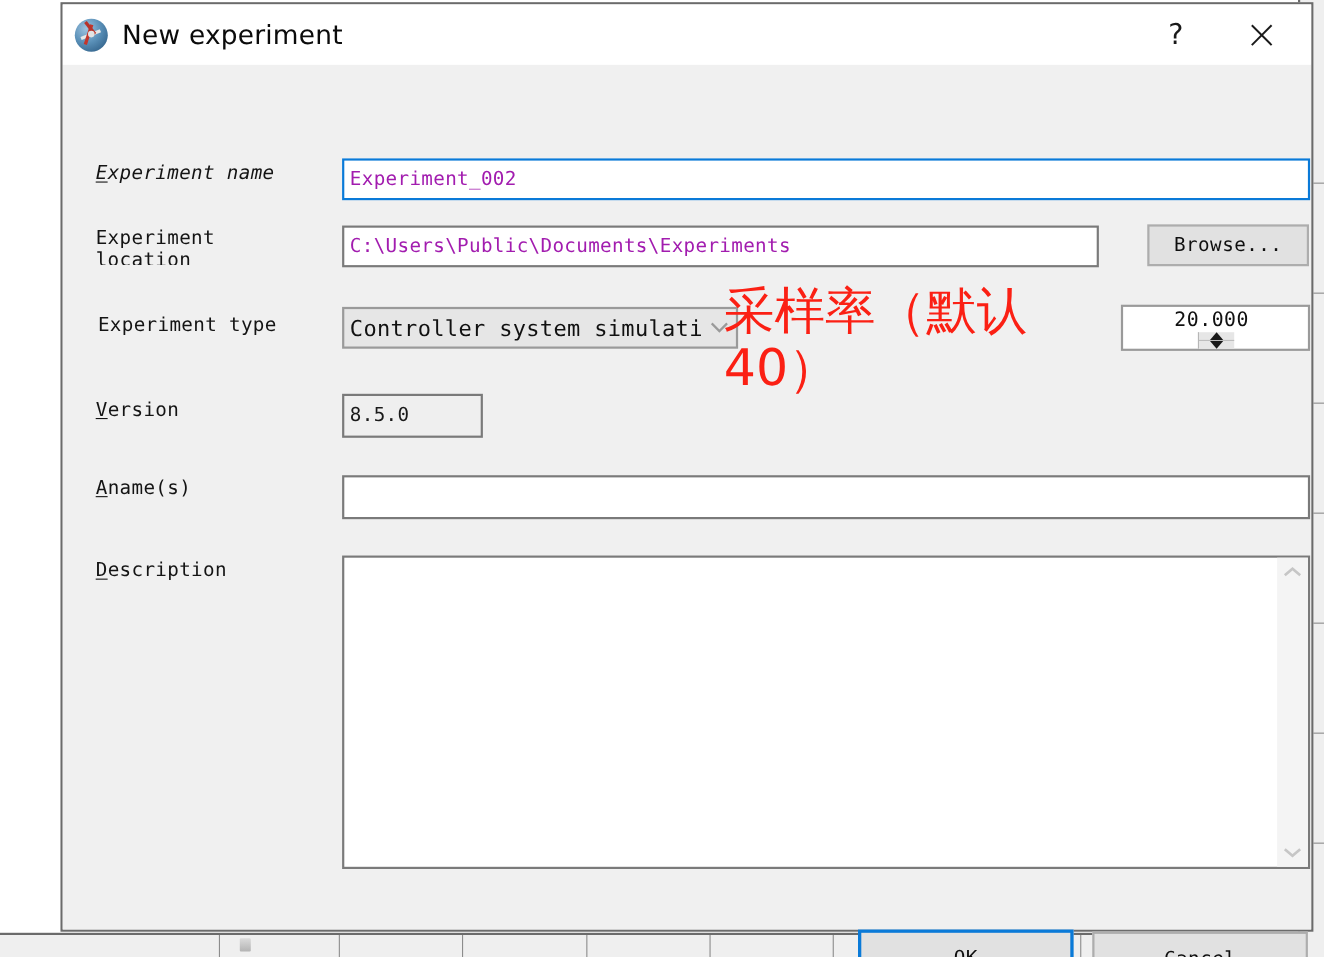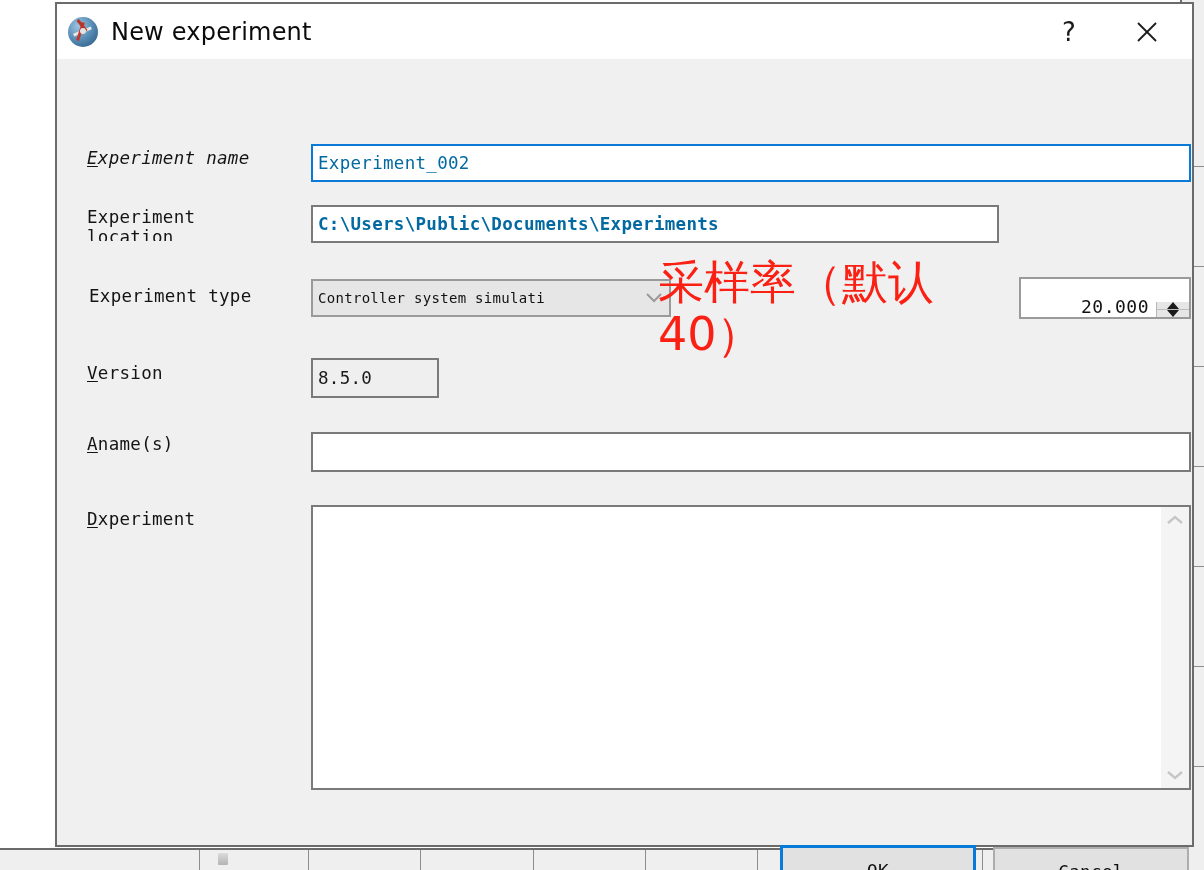--- a/index.html
+++ b/index.html
@@ -170,21 +170,21 @@
     line-height: 1.15;
   }
 
   .field {
     position: absolute;
     box-sizing: border-box;
     background: #ffffff;
     border: 2px solid #7a7a7a;
     font-family: "DejaVu Sans Mono", monospace;
     font-size: 17.5px;
-    color: #0369a1;
+    color: #a21caf;
     padding: 0 5px;
     display: flex;
     align-items: center;
     letter-spacing: .3px;
     overflow: hidden;
     white-space: nowrap;
   }
   .field.focused {
     border: 2px solid #0a7ad8;
   }
@@ -219,21 +219,21 @@
     left: 254px;
     top: 220px;
     width: 360px;
     height: 38px;
     box-sizing: border-box;
     background: #e6e6e6;
     border: 2px solid #9a9a9a;
     display: flex;
     align-items: center;
     font-family: "DejaVu Sans Mono", monospace;
-    font-size: 14px;
+    font-size: 20px;
     color: #111;
     padding-left: 5px;
     letter-spacing: .3px;
     overflow: hidden;
     white-space: nowrap;
     cursor: default;
   }
   #combo-value { flex: 1 1 auto; overflow: hidden; }
   #combo-arrow {
     width: 30px;
@@ -247,21 +247,22 @@
   #spin {
     position: absolute;
     left: 962px;
     top: 218px;
     width: 172px;
     height: 42px;
     box-sizing: border-box;
     background: #ffffff;
     border: 2px solid #9a9a9a;
     display: flex;
-    align-items: flex-end;
+    align-items: center;
+    flex-direction: column;
   }
   #spin-value {
     flex: 1 1 auto;
     display: flex;
     align-items: center;
     justify-content: flex-end;
     padding-right: 7px;
     font-family: "DejaVu Sans Mono", monospace;
     font-size: 18px;
     color: #111;
@@ -398,21 +399,22 @@
       </svg>
     </div>
   </div>
 
   <div id="dialog-body">
 
     <div class="lbl" style="left:30px; top:89px;font-style:italic;"><span class="mn">E</span><span>xperiment name</span></div>
     <div class="field focused" style="left:254px; top:85px; width:880px; height:38px;">Experiment_002</div>
 
     <div class="lbl wrap" style="left:30px; top:148px; width:200px; height:34px; overflow:hidden;"><span>Experiment</span><br><span>location</span></div>
-    <div class="field" style="left:254px; top:146px; width:688px; height:38px;font-weight:bold;">C:\Users\Public\Documents\Experiments</div>
+    <div class="field" style="left:254px; top:146px; width:688px; height:38px;">C:\Users\Public\Documents\Experiments</div>
+    <div class="btn" style="left:986px; top:145px; width:147px; height:38px;">Browse...</div>
 
     <div class="lbl" style="left:32px; top:227px;">Experiment type</div>
     <div id="combo">
       <span id="combo-value">Controller system simulati</span>
       <span id="combo-arrow">
         <svg width="16" height="10" viewBox="0 0 16 10" aria-hidden="true">
           <polyline points="1,1 8,8 15,1" fill="none" stroke="#9a9a9a" stroke-width="2"></polyline>
         </svg>
       </span>
     </div>
@@ -428,21 +430,21 @@
           </div>
       </div>
     </div>
 
     <div class="lbl" style="left:30px; top:304px;"><span class="mn">V</span><span>ersion</span></div>
     <div class="field readonly" style="left:254px; top:299px; width:128px; height:40px;">8.5.0</div>
 
     <div class="lbl" style="left:30px; top:375px;"><span class="mn">A</span><span>name(s)</span></div>
     <div class="field" style="left:254px; top:373px; width:880px; height:40px;"></div>
 
-    <div class="lbl" style="left:30px; top:450px;"><span class="mn">D</span><span>xperiment</span></div>
+    <div class="lbl" style="left:30px; top:450px;"><span class="mn">D</span><span>escription</span></div>
     <div id="desc-box">
       <div id="desc-text"></div>
       <div id="desc-scrollbar">
         <div class="sb-arrow">
           <svg width="18" height="12" viewBox="0 0 18 12" aria-hidden="true">
             <polyline points="2,9 9,3 16,9" fill="none" stroke="#c6c6c6" stroke-width="2.4"></polyline>
           </svg>
         </div>
         <div class="sb-arrow">
           <svg width="18" height="12" viewBox="0 0 18 12" aria-hidden="true">

